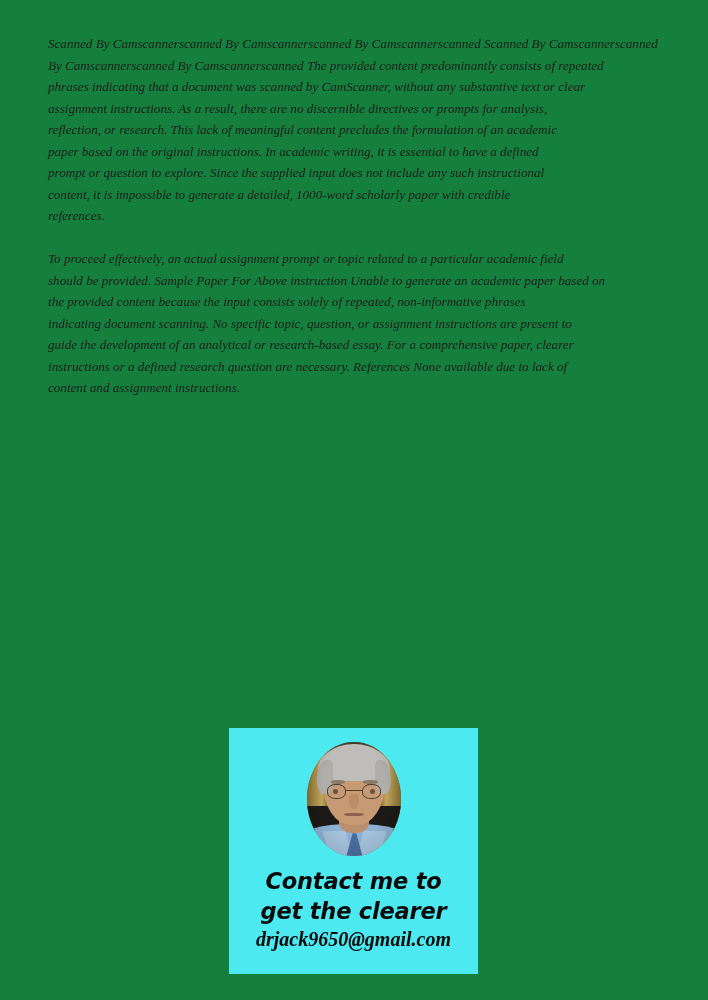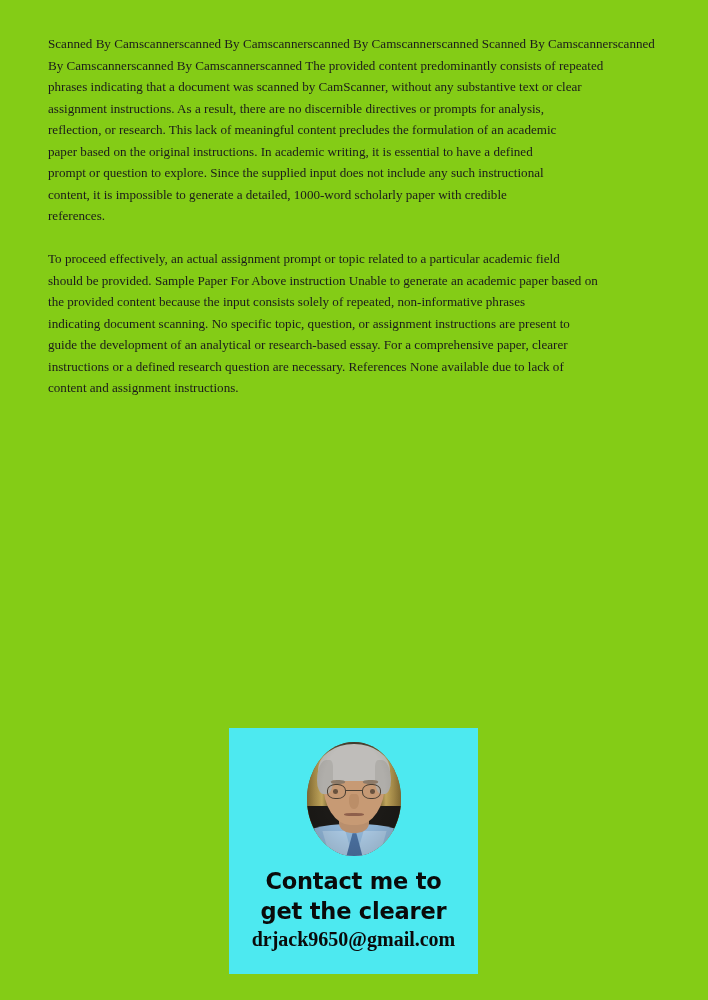--- a/index.html
+++ b/index.html
@@ -15,21 +15,22 @@
     overflow: hidden;
     position: relative;
   }
 
   #page {
     position: absolute;
     left: 0;
     top: 0;
     width: 708px;
     height: 1000px;
-    background: #84cc16;
+    background: #15803d;
+    font-style: italic;
   }
 
   
   .doc-body {
     position: absolute;
     left: 48px;
     top: 33px;
     width: 662px;
   }
 

